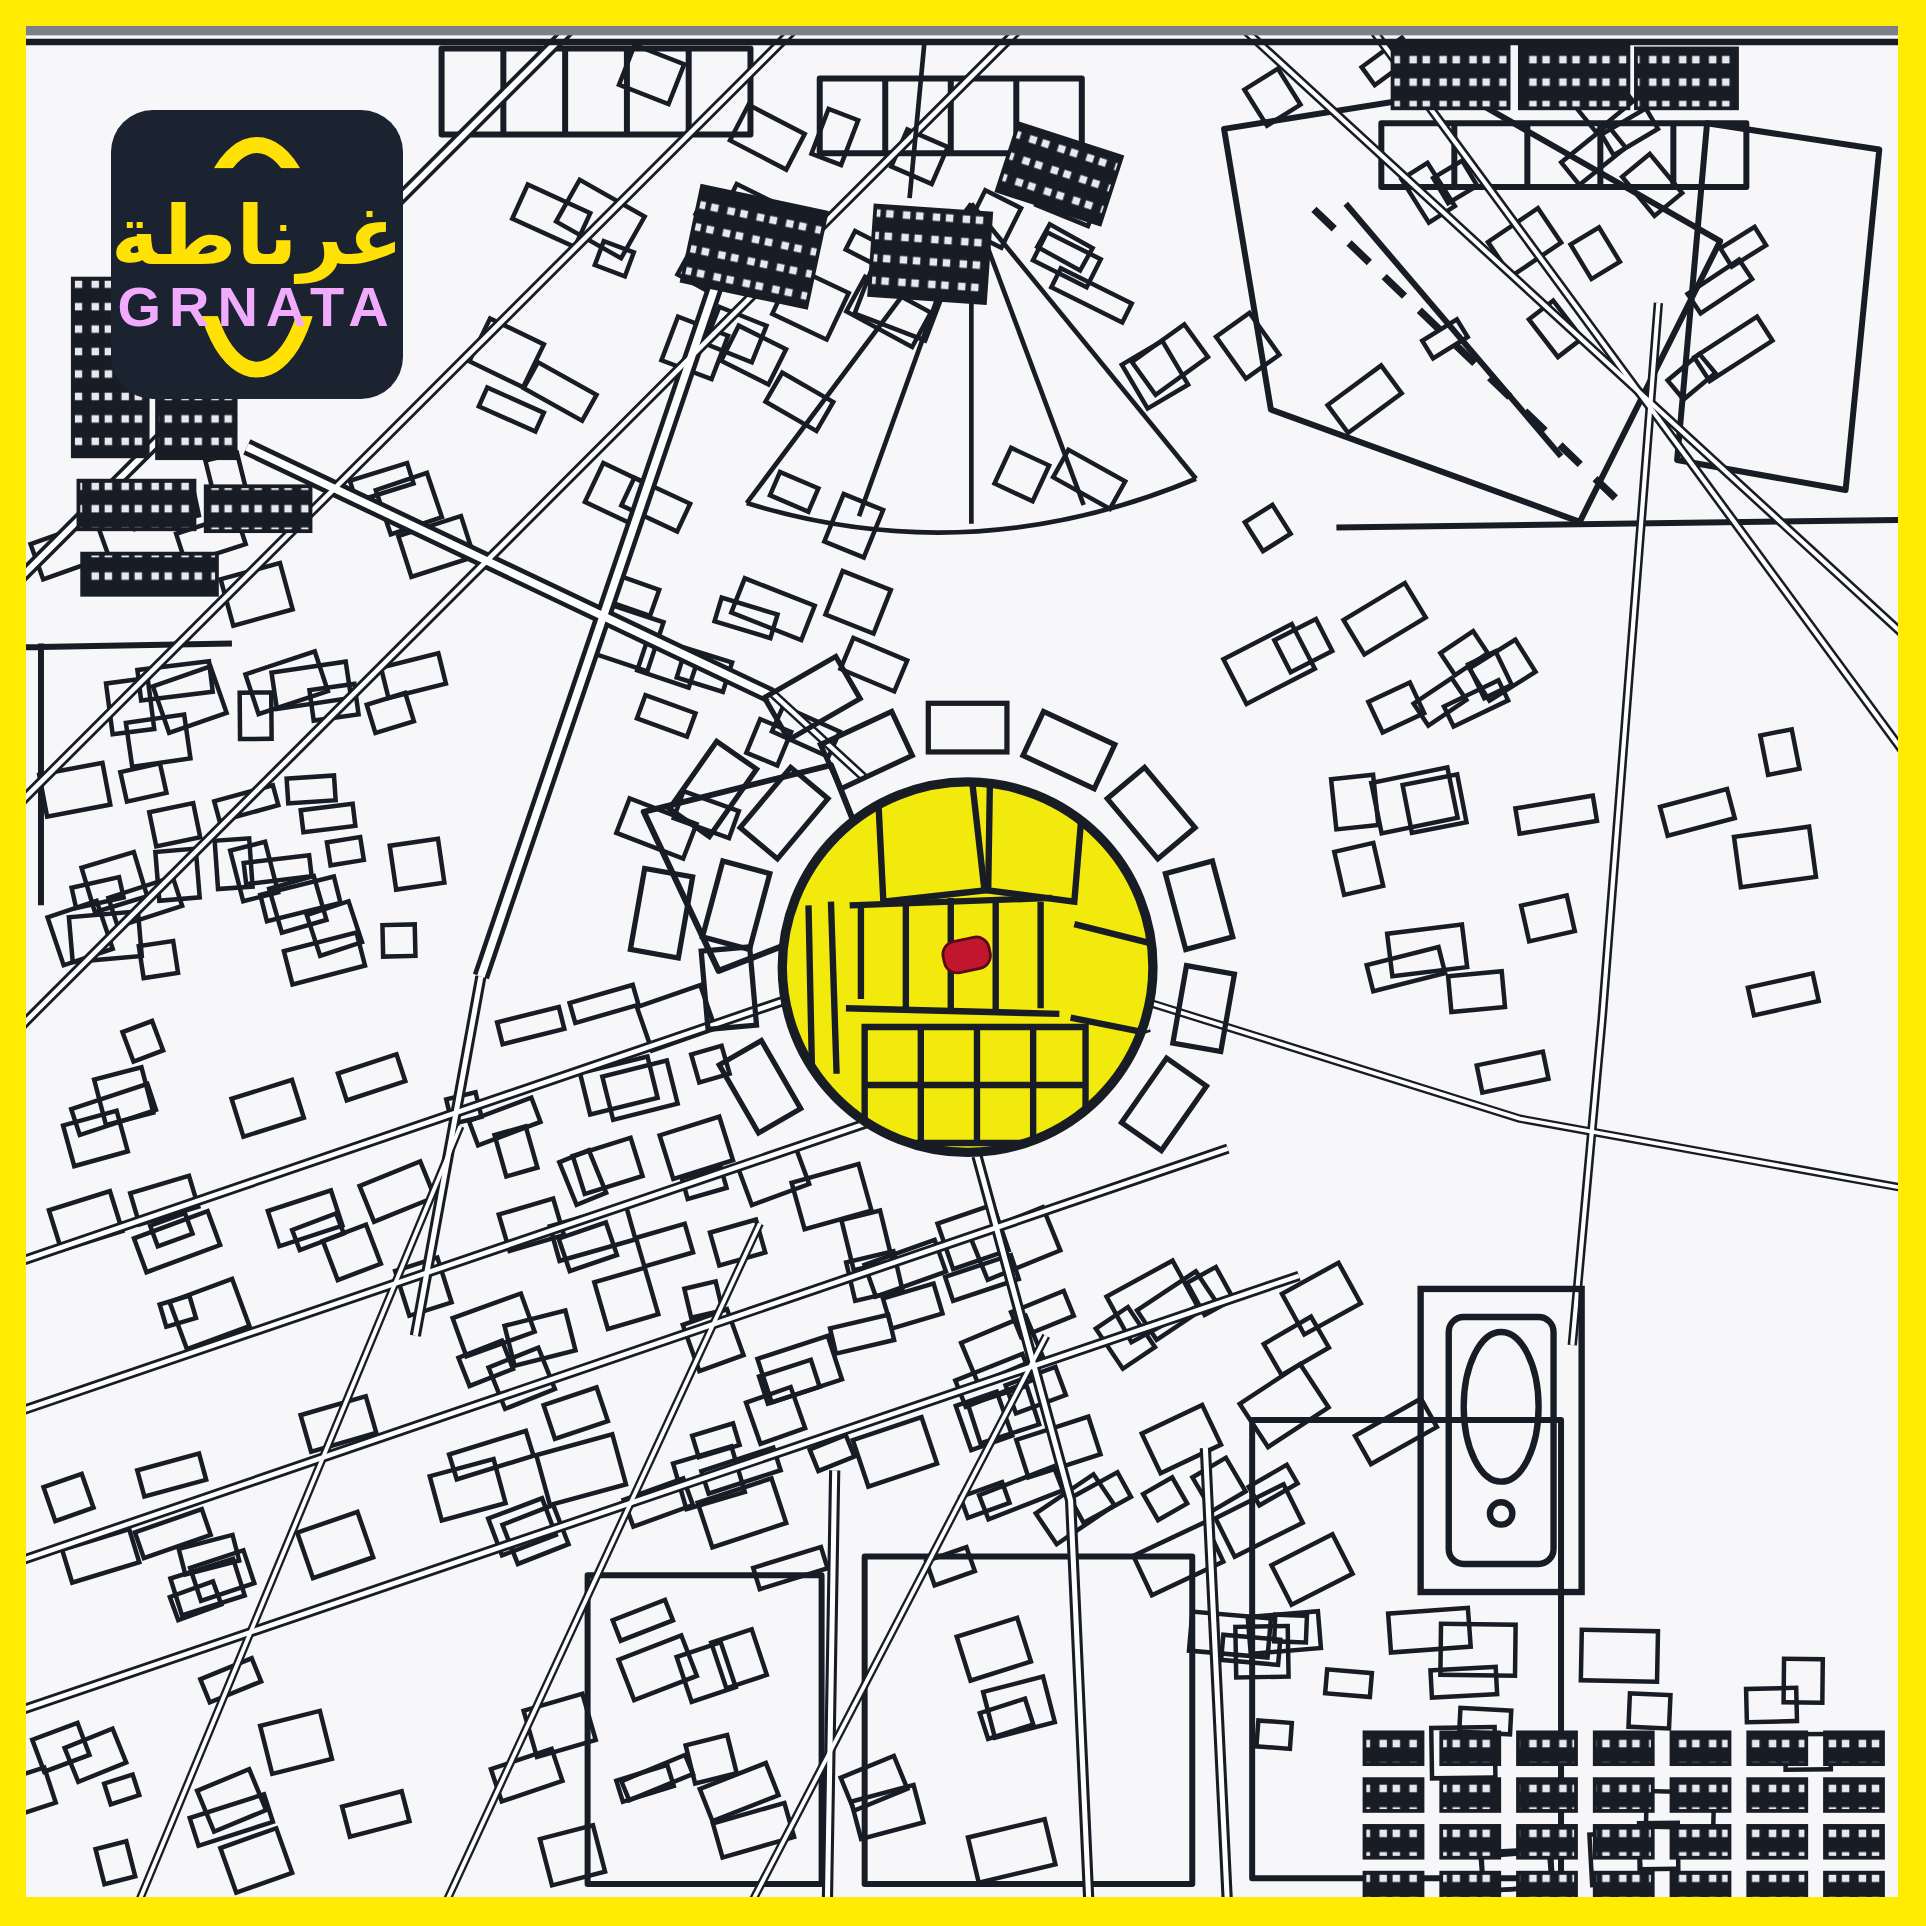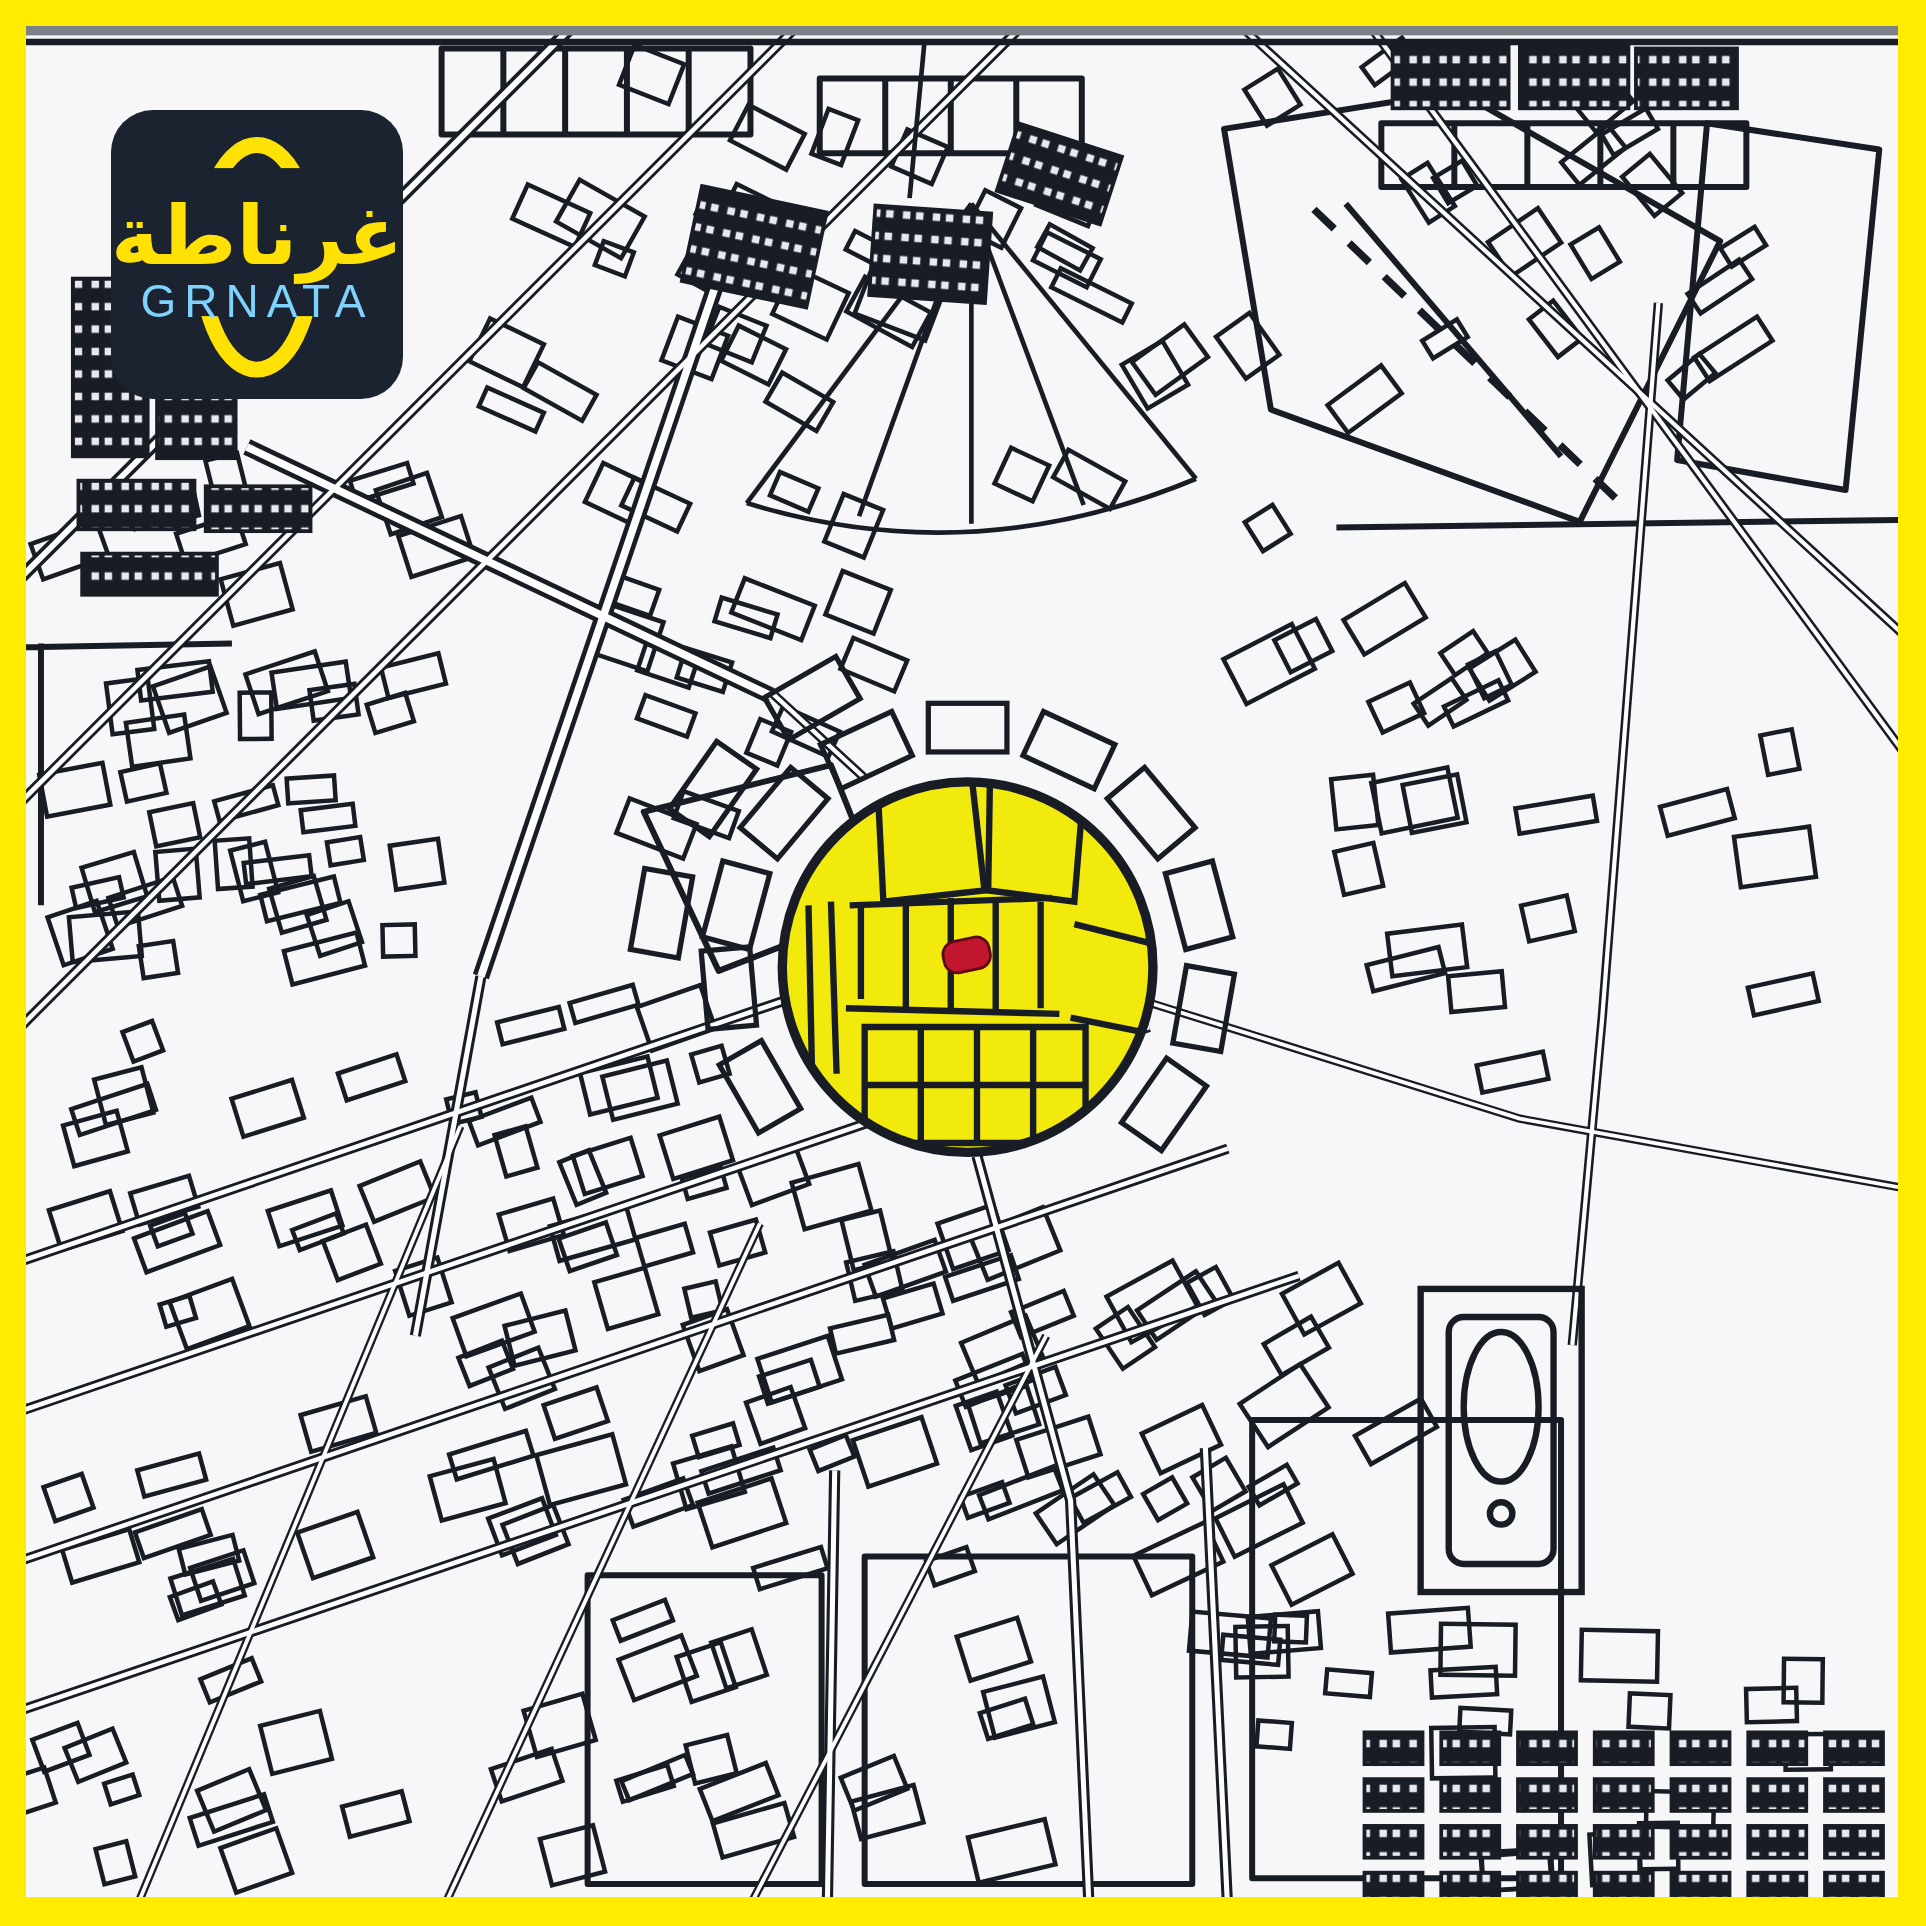--- a/index.html
+++ b/index.html
@@ -7,21 +7,21 @@
   .stage{position:relative;width:1926px;height:1926px;}
   .frame{position:absolute;inset:0;background:#FFEC00;}
   .map-area{position:absolute;left:26px;top:26px;width:1872px;height:1871px;background:#F7F7FA;overflow:hidden;}
   .map-area svg{position:absolute;inset:0;width:100%;height:100%;display:block;}
   
   .logo{position:absolute;left:111px;top:110px;width:292px;height:289px;background:#1B2230;border-radius:42px;overflow:hidden;}
   .logo .ring{position:absolute;inset:0;}
   .logo .ar{position:absolute;left:0;right:0;top:61px;height:99px;line-height:99px;text-align:center;
             font-family:"DejaVu Sans",sans-serif;font-weight:bold;font-size:81px;color:#FFE105;direction:rtl;margin-top:16px;}
   .logo .en{position:absolute;left:0;right:0;top:164px;text-align:center;font-family:"Liberation Sans",sans-serif;
-            font-weight:normal;font-size:46px;letter-spacing:8px;color:#7dd3fc;}
+            font-weight:bold;font-size:56px;letter-spacing:8px;color:#f0abfc;}
 </style>
 </head>
 <body>
 
 <div class="stage">
   <div class="frame"></div>
 
   <div class="map-area">
     <svg id="map-svg" viewBox="0 0 1000 1000" preserveAspectRatio="none">
         <defs>

